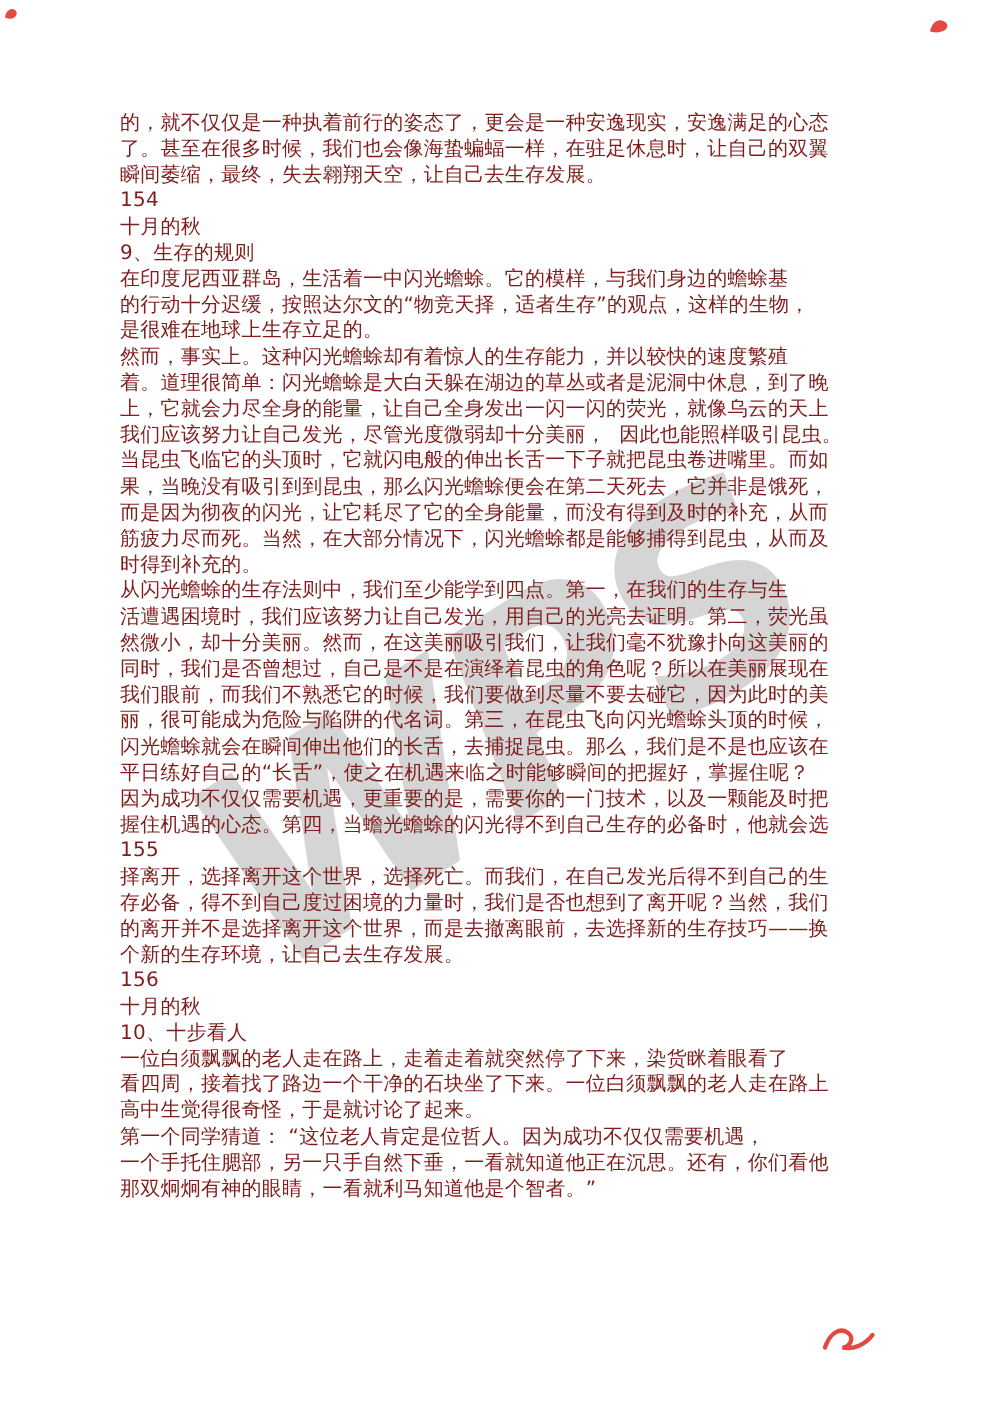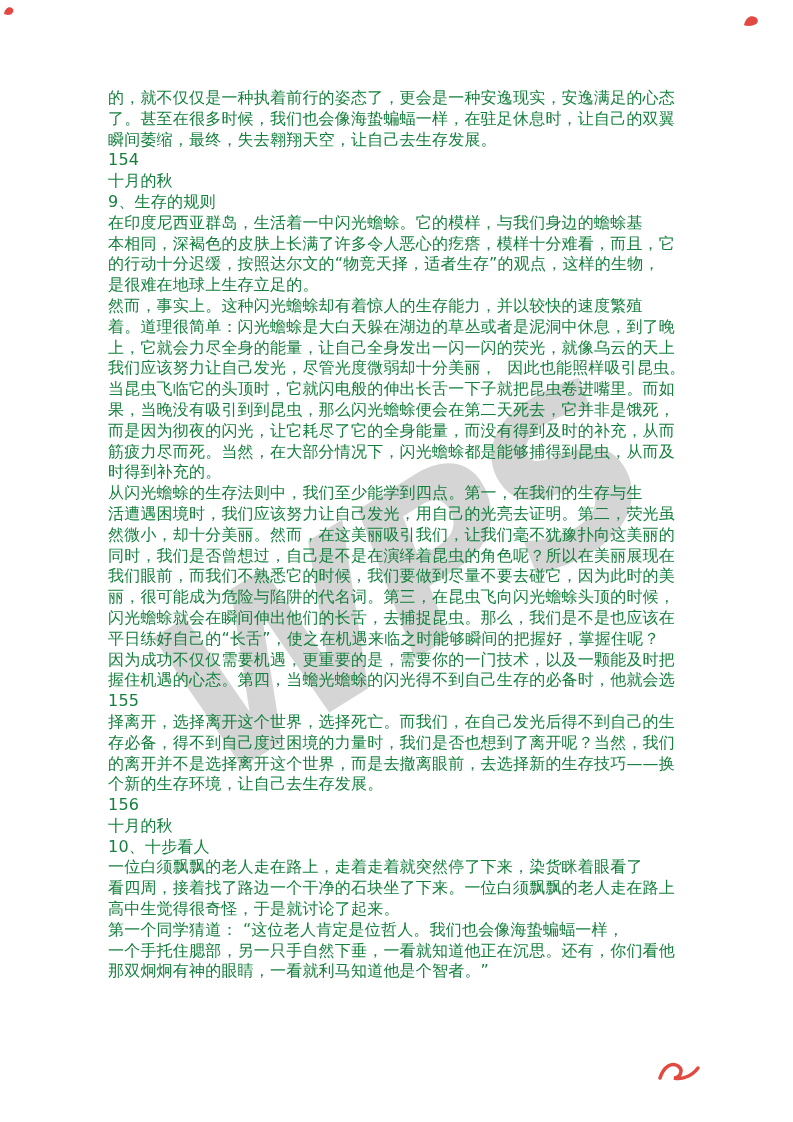--- a/index.html
+++ b/index.html
@@ -31,25 +31,25 @@
     letter-spacing: -8px;
     color: #cbcbcb;
     opacity: 0.8;
     transform: rotate(-32deg);
     user-select: none;
     pointer-events: none;
     line-height: 1;
   }
   .textblock {
     position: absolute;
-    left: 108px;
+    left: 96px;
     top: 88px;
     width: 584px;
     z-index: 1;
-    color: #15803d;
+    color: #7f1d1d;
   }
   .line {
     font-size: 16px;
     line-height: 20.8px;
     height: 20.8px;
     white-space: pre;
     letter-spacing: 0.2px;
     font-weight: 500;
   }
   .pen-mark {
@@ -68,21 +68,20 @@
   <div class="watermark">WPS</div>
 
   <div class="textblock">
       <div class="line">的，就不仅仅是一种执着前行的姿态了，更会是一种安逸现实，安逸满足的心态</div>
       <div class="line">了。甚至在很多时候，我们也会像海蛰蝙蝠一样，在驻足休息时，让自己的双翼</div>
       <div class="line">瞬间萎缩，最终，失去翱翔天空，让自己去生存发展。</div>
       <div class="line">154</div>
       <div class="line">十月的秋</div>
       <div class="line">9、生存的规则</div>
       <div class="line">在印度尼西亚群岛，生活着一中闪光蟾蜍。它的模样，与我们身边的蟾蜍基</div>
-      <div class="line">本相同，深褐色的皮肤上长满了许多令人恶心的疙瘩，模样十分难看，而且，它</div>
       <div class="line">的行动十分迟缓，按照达尔文的“物竞天择，适者生存”的观点，这样的生物，</div>
       <div class="line">是很难在地球上生存立足的。</div>
       <div class="line">然而，事实上。这种闪光蟾蜍却有着惊人的生存能力，并以较快的速度繁殖</div>
       <div class="line">着。道理很简单：闪光蟾蜍是大白天躲在湖边的草丛或者是泥洞中休息，到了晚</div>
       <div class="line">上，它就会力尽全身的能量，让自己全身发出一闪一闪的荧光，就像乌云的天上</div>
       <div class="line">我们应该努力让自己发光，尽管光度微弱却十分美丽，  因此也能照样吸引昆虫。</div>
       <div class="line">当昆虫飞临它的头顶时，它就闪电般的伸出长舌一下子就把昆虫卷进嘴里。而如</div>
       <div class="line">果，当晚没有吸引到到昆虫，那么闪光蟾蜍便会在第二天死去，它并非是饿死，</div>
       <div class="line">而是因为彻夜的闪光，让它耗尽了它的全身能量，而没有得到及时的补充，从而</div>
       <div class="line">筋疲力尽而死。当然，在大部分情况下，闪光蟾蜍都是能够捕得到昆虫，从而及</div>
@@ -101,21 +100,21 @@
       <div class="line">择离开，选择离开这个世界，选择死亡。而我们，在自己发光后得不到自己的生</div>
       <div class="line">存必备，得不到自己度过困境的力量时，我们是否也想到了离开呢？当然，我们</div>
       <div class="line">的离开并不是选择离开这个世界，而是去撤离眼前，去选择新的生存技巧——换</div>
       <div class="line">个新的生存环境，让自己去生存发展。</div>
       <div class="line">156</div>
       <div class="line">十月的秋</div>
       <div class="line">10、十步看人</div>
       <div class="line">一位白须飘飘的老人走在路上，走着走着就突然停了下来，染货眯着眼看了</div>
       <div class="line">看四周，接着找了路边一个干净的石块坐了下来。一位白须飘飘的老人走在路上</div>
       <div class="line">高中生觉得很奇怪，于是就讨论了起来。</div>
-      <div class="line">第一个同学猜道： “这位老人肯定是位哲人。我们也会像海蛰蝙蝠一样，</div>
+      <div class="line">第一个同学猜道： “这位老人肯定是位哲人。因为成功不仅仅需要机遇，</div>
       <div class="line">一个手托住腮部，另一只手自然下垂，一看就知道他正在沉思。还有，你们看他</div>
       <div class="line">那双炯炯有神的眼睛，一看就利马知道他是个智者。”</div>
     </div>
 
   <svg class="pen-mark top-left" width="16" height="14" viewBox="0 0 16 14">
     <path d="M2 10 C3 4, 7 2, 10 4 C13 6, 11 11, 6 11 C4 11, 3 10, 2 10 Z" fill="#df352b" opacity="0.9"></path>
   </svg>
 
   <svg class="pen-mark top-right" width="20" height="16" viewBox="0 0 20 16">
     <path d="M2 12 C4 4, 9 2, 13 4 C17 6, 17 10, 12 12 C8 13.5, 4 13, 2 12 Z" fill="#df352b" opacity="0.9"></path>

